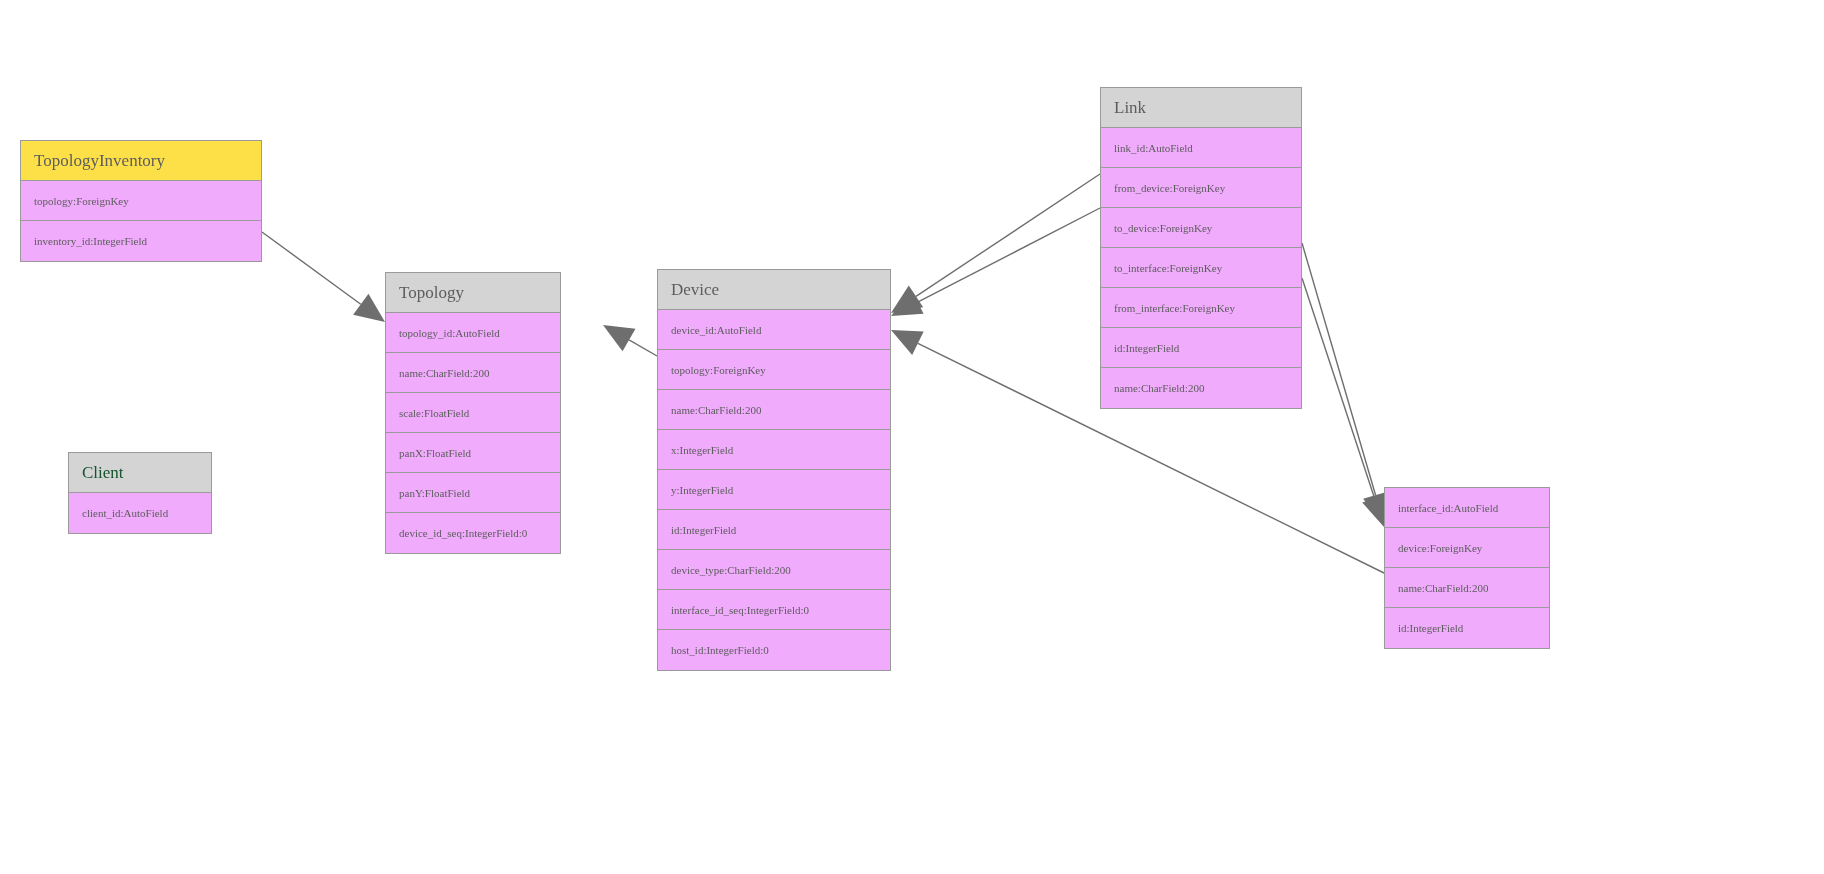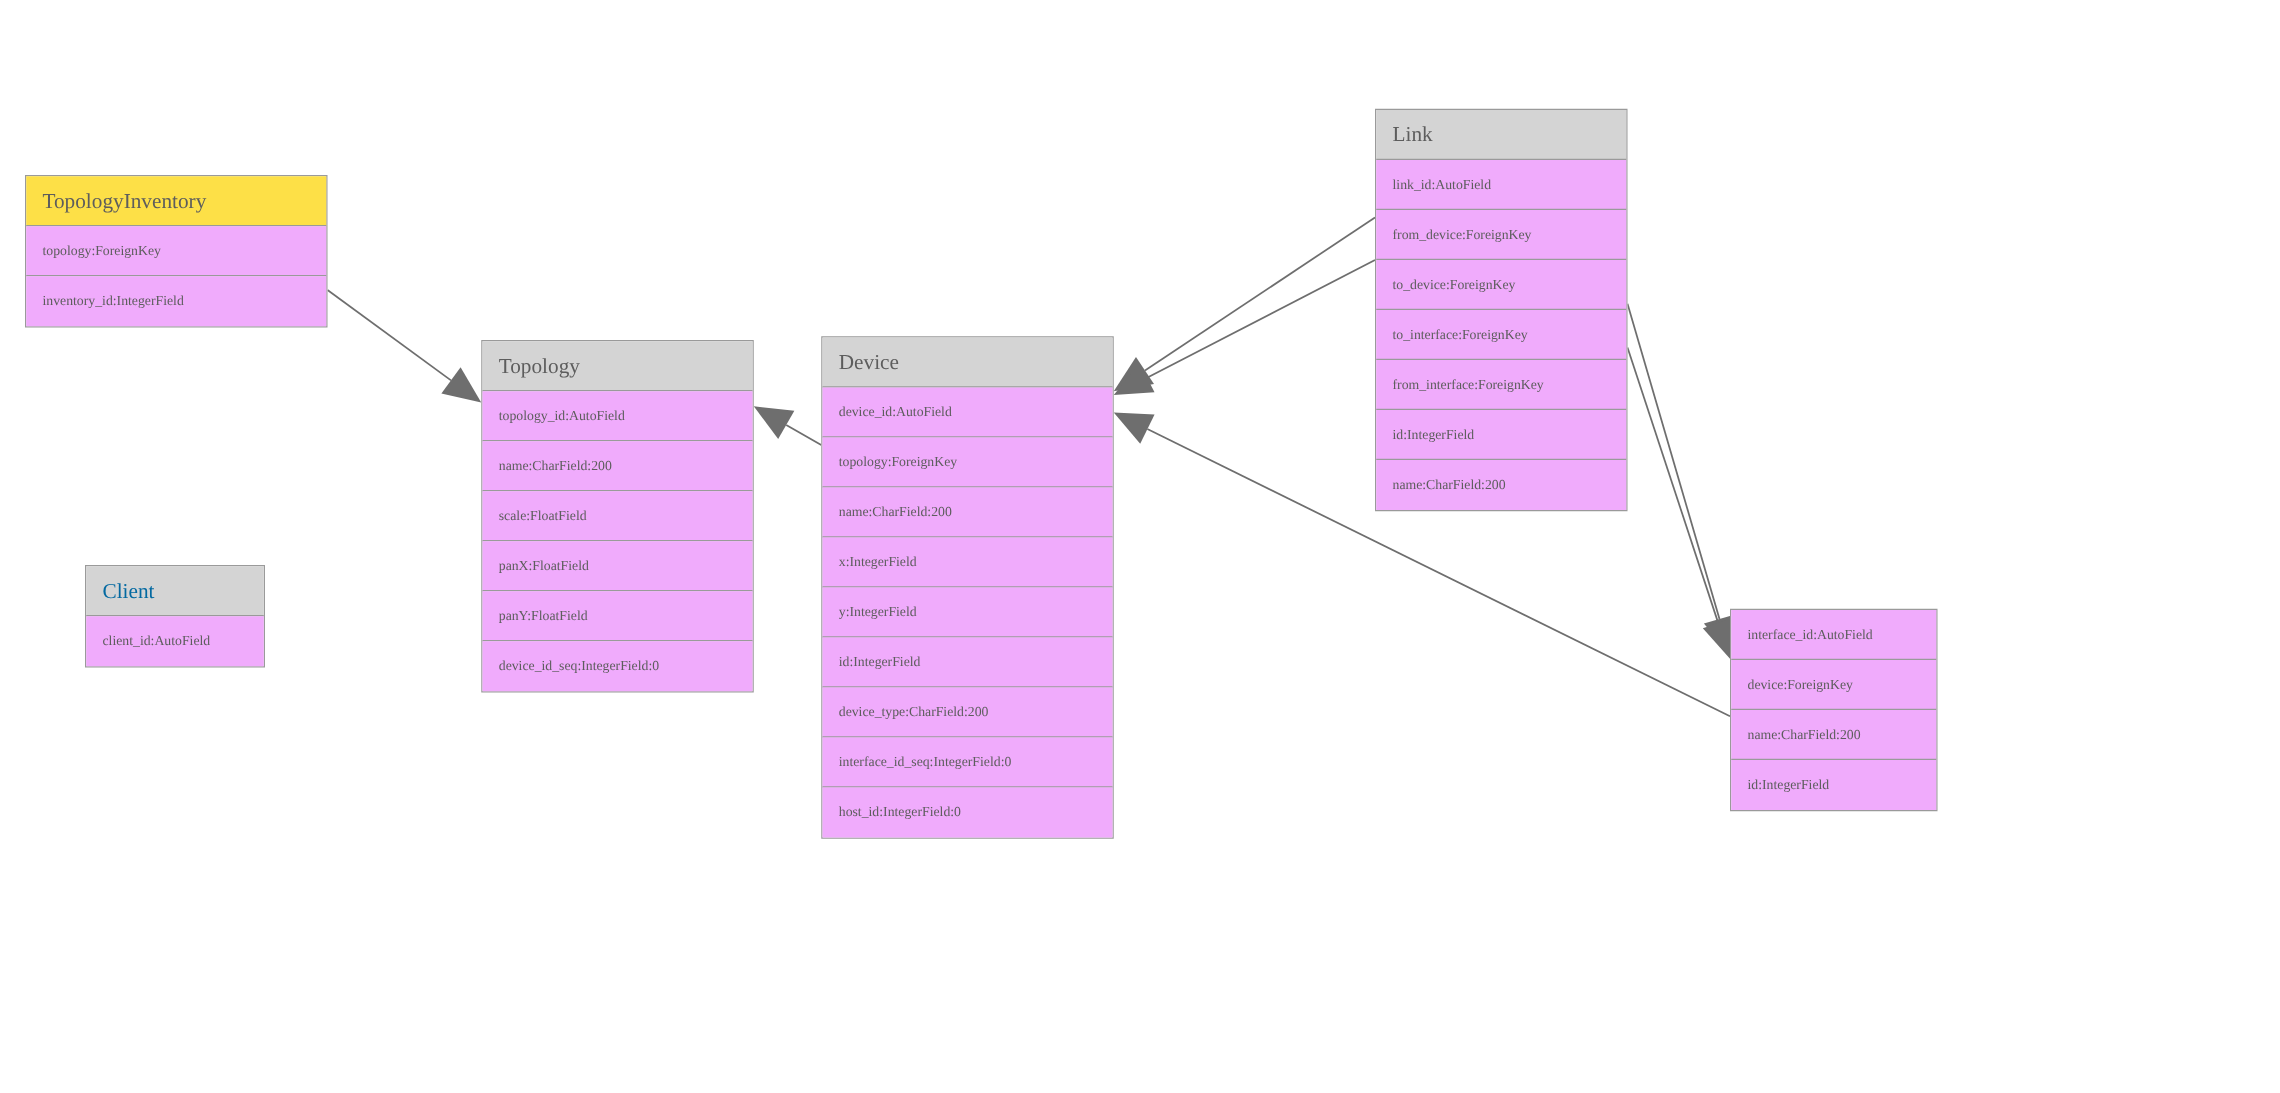--- a/index.html
+++ b/index.html
@@ -96,24 +96,24 @@
       </g>
     </svg>
 
   <div id="entity-layer">
       <div class="entity" style="left: 20px; top: 140px; width: 242px; border-color: rgb(154, 154, 154);">
         <div class="entity-title" style="background: #fde047; color: rgb(93, 93, 93); border-bottom-color: rgb(154, 154, 154);">TopologyInventory</div>
         <div class="entity-field" style="color: rgb(93, 93, 93); border-bottom-color: rgb(154, 154, 154);">topology:ForeignKey</div>
         <div class="entity-field" style="color: rgb(93, 93, 93); border-bottom-color: rgb(154, 154, 154);">inventory_id:IntegerField</div>
       </div>
       <div class="entity" style="left: 68px; top: 452px; width: 144px; border-color: rgb(154, 154, 154);">
-        <div class="entity-title" style="background: rgb(212, 212, 212); color: #0369a1; border-bottom-color: rgb(154, 154, 154); font-family: Liberation Serif, serif;">Client</div>
+        <div class="entity-title" style="background: rgb(212, 212, 212); color: #14532d; border-bottom-color: rgb(154, 154, 154); font-family: Liberation Serif, serif;">Client</div>
         <div class="entity-field" style="color: rgb(93, 93, 93); border-bottom-color: rgb(154, 154, 154);">client_id:AutoField</div>
       </div>
-      <div class="entity" style="left: 385px; top: 272px; width: 218px; border-color: rgb(154, 154, 154);">
+      <div class="entity" style="left: 385px; top: 272px; width: 176px; border-color: rgb(154, 154, 154);">
         <div class="entity-title" style="background: rgb(212, 212, 212); color: rgb(93, 93, 93); border-bottom-color: rgb(154, 154, 154);">Topology</div>
         <div class="entity-field" style="color: rgb(93, 93, 93); border-bottom-color: rgb(154, 154, 154);">topology_id:AutoField</div>
         <div class="entity-field" style="color: rgb(93, 93, 93); border-bottom-color: rgb(154, 154, 154);">name:CharField:200</div>
         <div class="entity-field" style="color: rgb(93, 93, 93); border-bottom-color: rgb(154, 154, 154);">scale:FloatField</div>
         <div class="entity-field" style="color: rgb(93, 93, 93); border-bottom-color: rgb(154, 154, 154);">panX:FloatField</div>
         <div class="entity-field" style="color: rgb(93, 93, 93); border-bottom-color: rgb(154, 154, 154);">panY:FloatField</div>
         <div class="entity-field" style="color: rgb(93, 93, 93); border-bottom-color: rgb(154, 154, 154);">device_id_seq:IntegerField:0</div>
       </div>
       <div class="entity" style="left: 657px; top: 269px; width: 234px; border-color: rgb(154, 154, 154);">
         <div class="entity-title" style="background: rgb(212, 212, 212); color: rgb(93, 93, 93); border-bottom-color: rgb(154, 154, 154);">Device</div>

